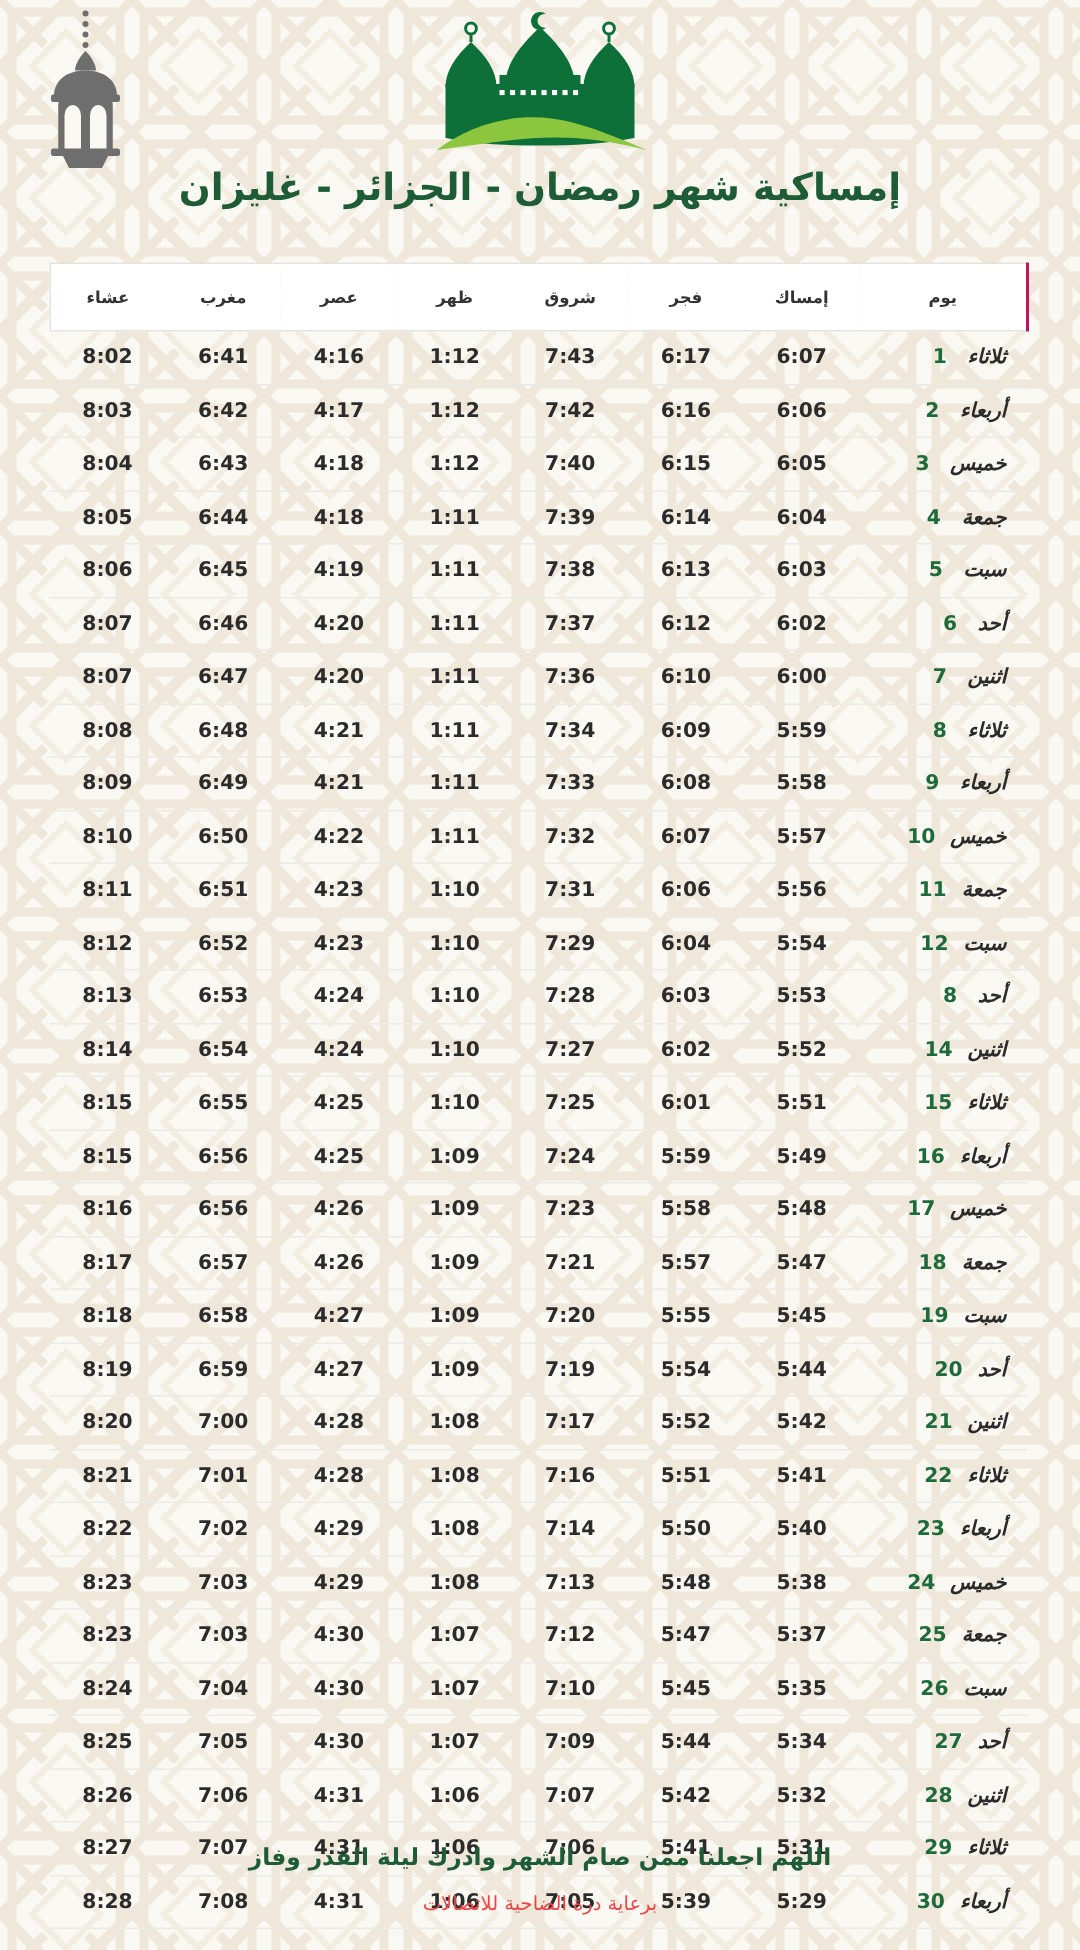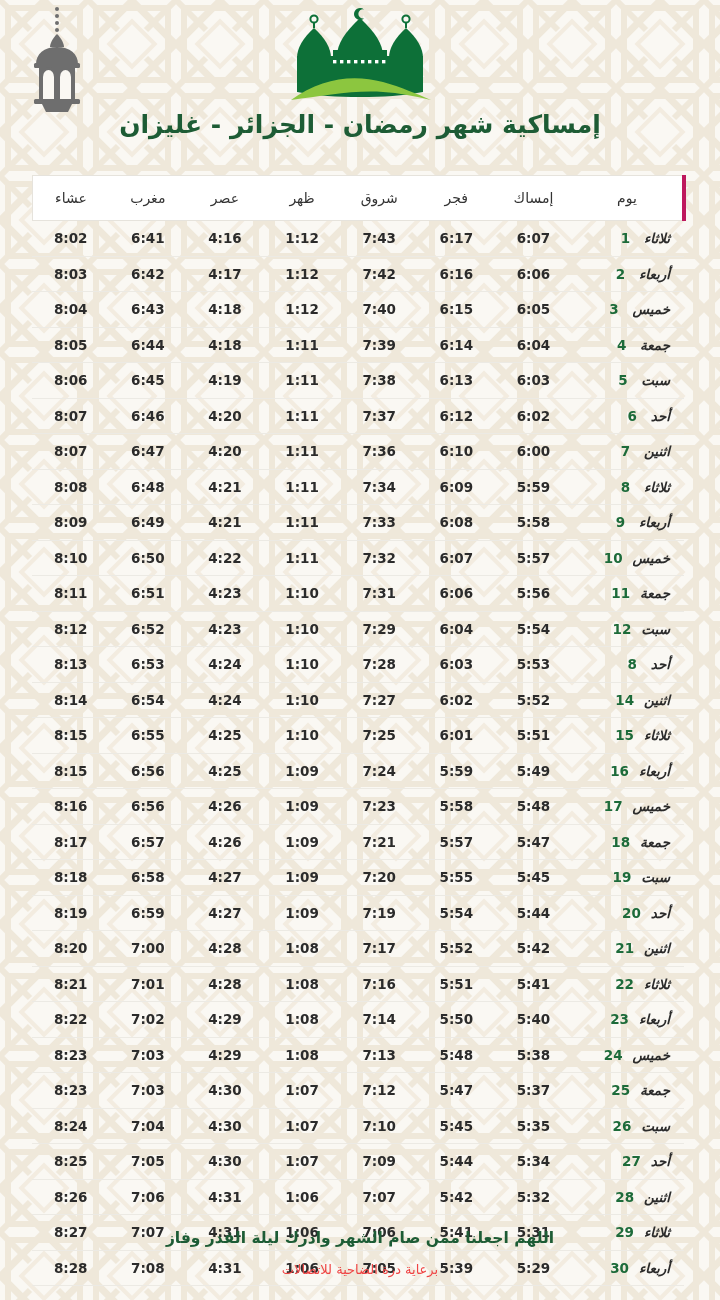--- a/index.html
+++ b/index.html
@@ -84,28 +84,28 @@
     width: 652px;
     border-collapse: collapse;
     table-layout: fixed;
   }
 
   table.imsak thead th {
     background: #ffffff;
     border-top: 1px solid #e6e3dc;
     border-bottom: 1px solid #e6e3dc;
     color: #333333;
-    font-size: 14px;
-    font-weight: normal;
+    font-size: 11px;
+    font-weight: bold;
     height: 44px;
     padding: 0;
     text-align: center;
     vertical-align: middle;
   }
-  table.imsak thead th.first-col { border-right: 4px solid #be185d; }
+  table.imsak thead th.first-col { border-right: 2px solid #be185d; }
   table.imsak thead th.last-col  { border-left: 1px solid #e6e3dc; }
 
   table.imsak tbody td {
     height: 34.5px;
     padding: 0;
     font-size: 13.5px;
     font-weight: bold;
     color: #2b2b2b;
     text-align: center;
     vertical-align: middle;

